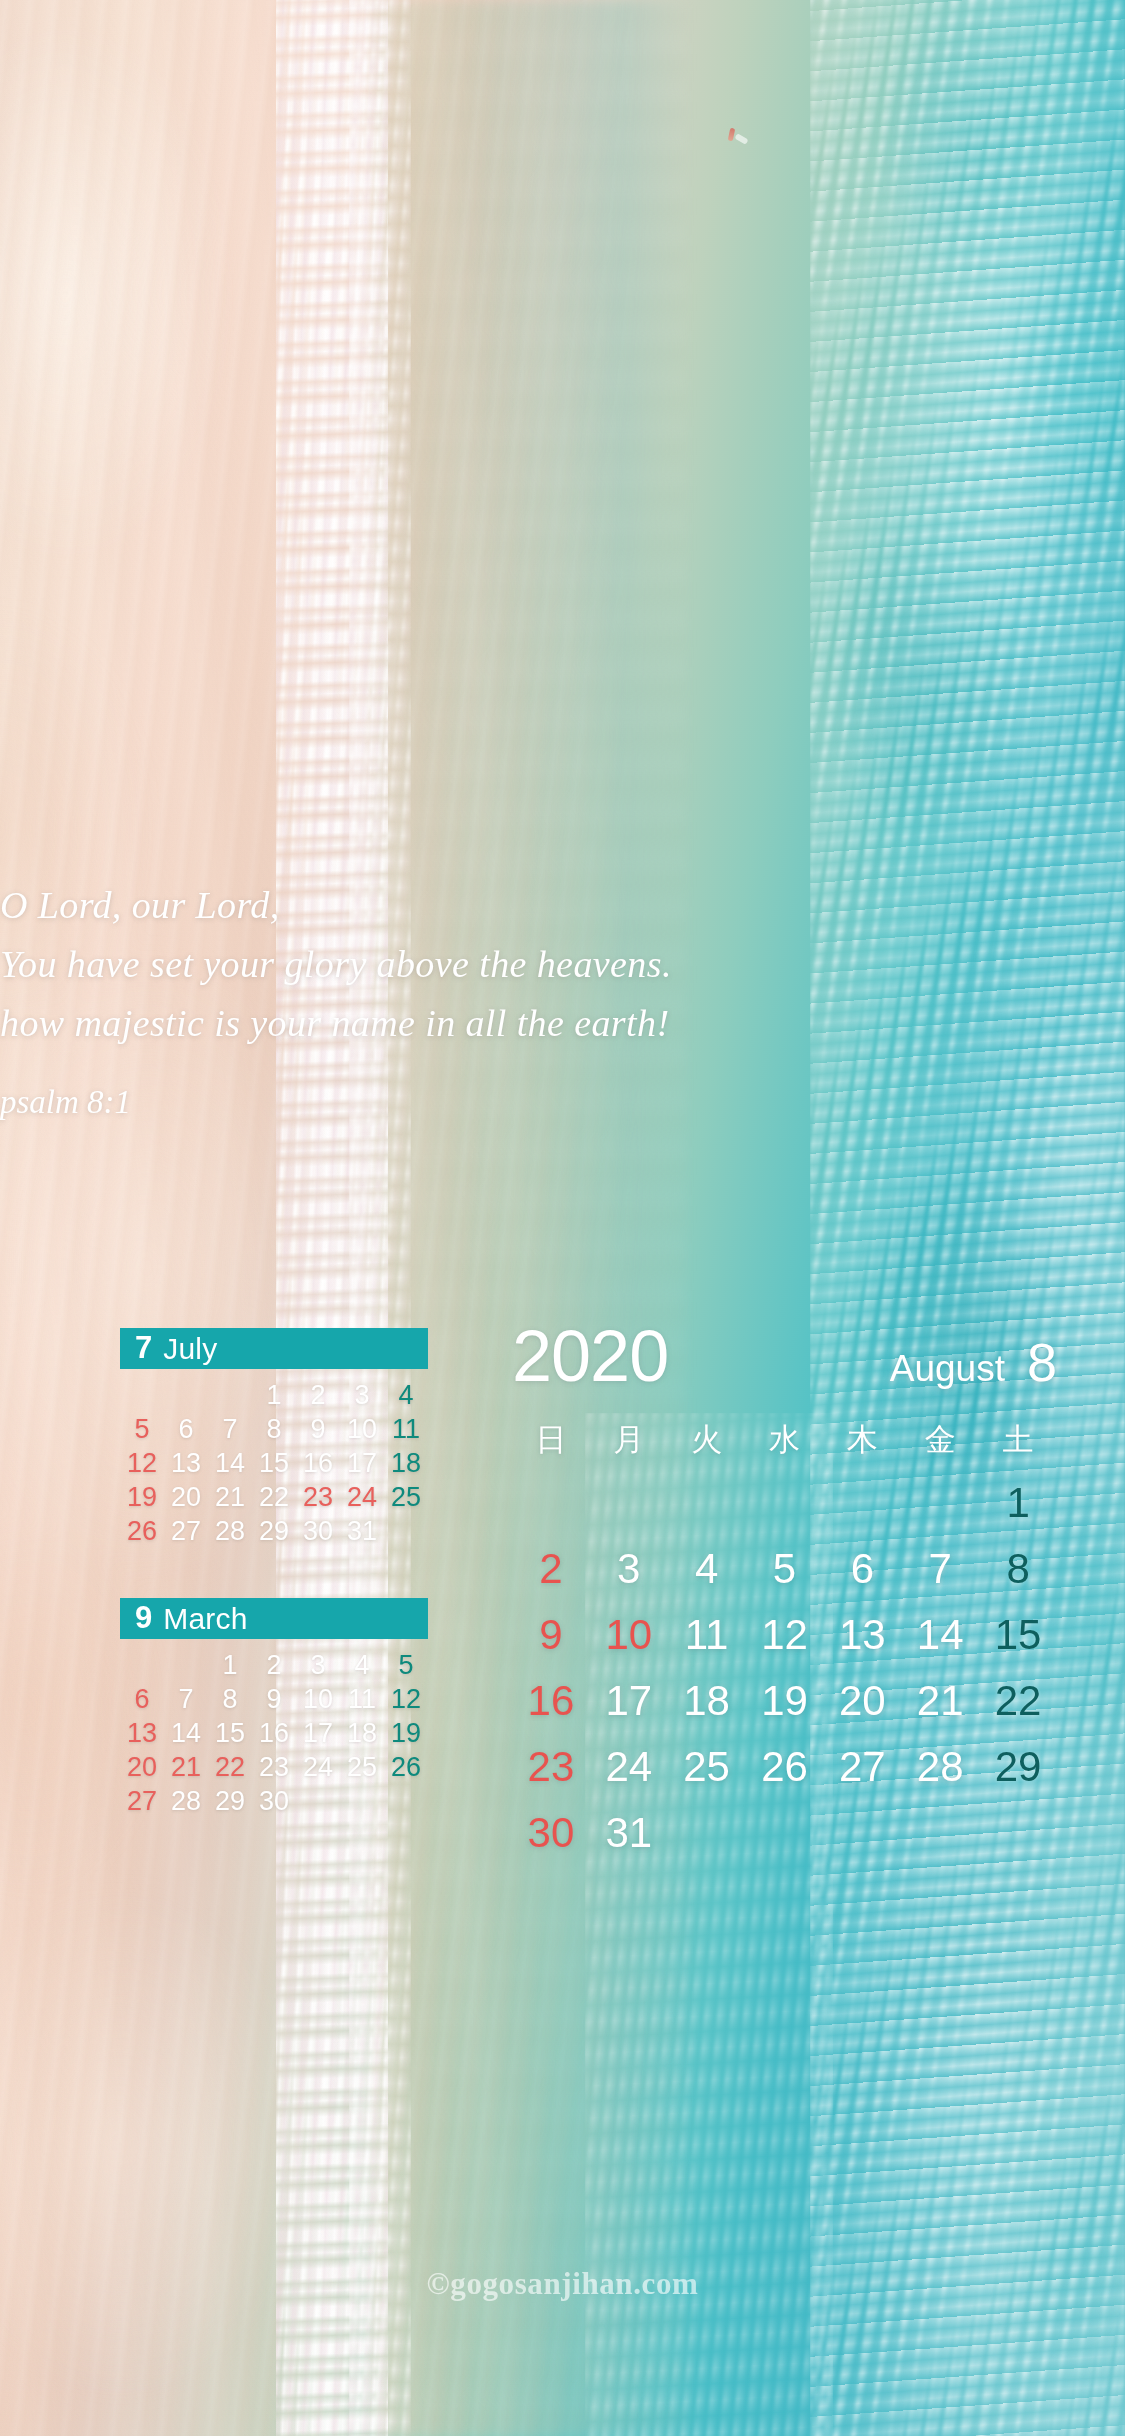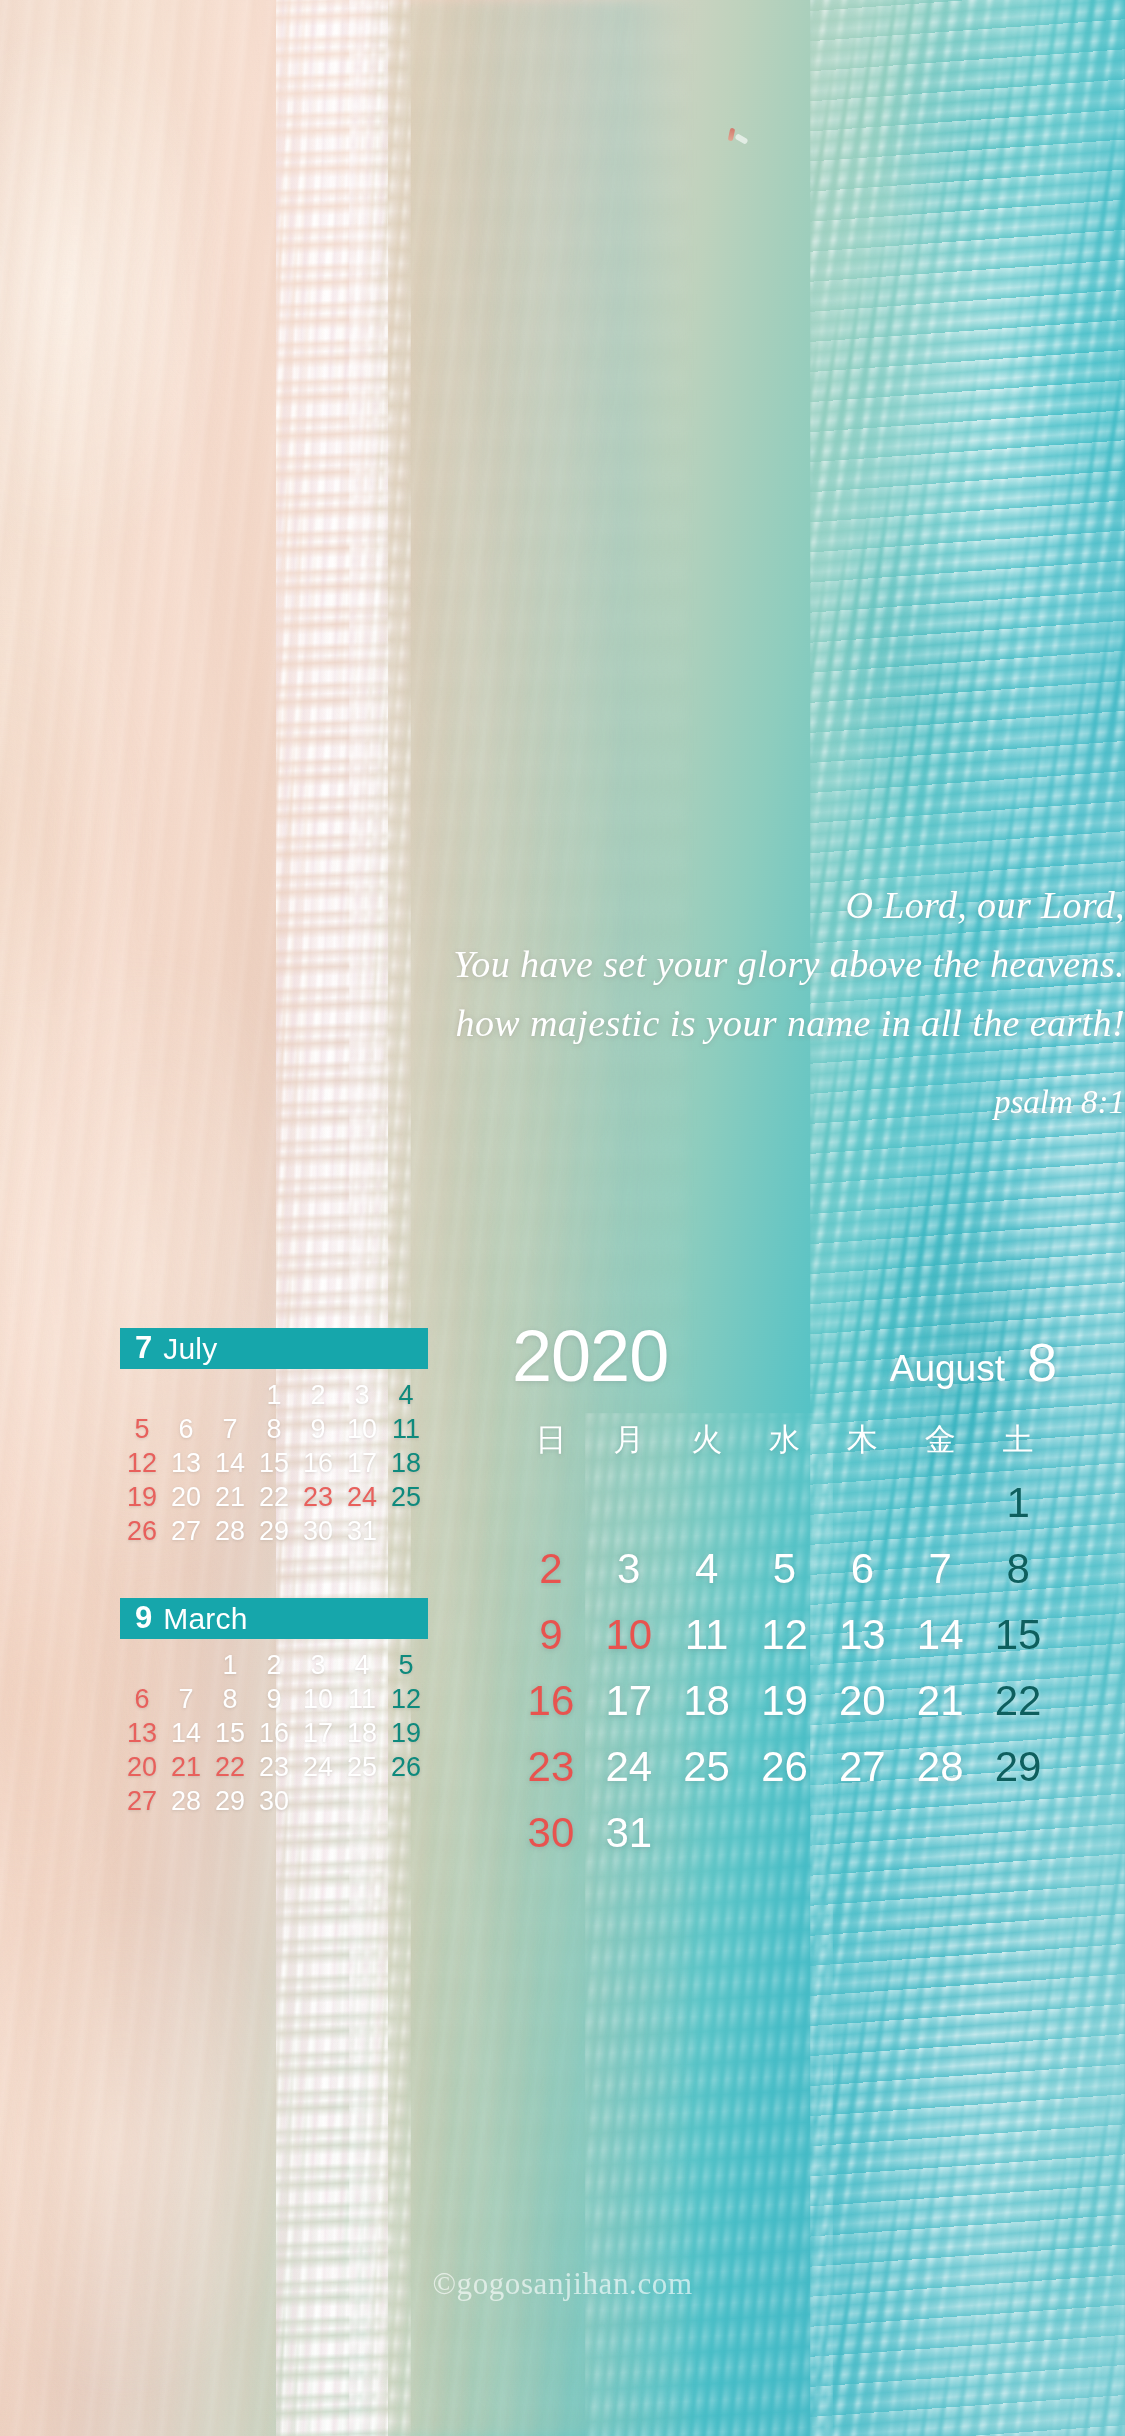--- a/index.html
+++ b/index.html
@@ -192,21 +192,21 @@
     position:absolute; inset:0;
     background-image:
       repeating-linear-gradient(0deg, rgba(255,255,255,.022) 0px, rgba(0,0,0,.022) 1px, rgba(255,255,255,0) 2px),
       repeating-linear-gradient(90deg, rgba(255,255,255,.02) 0px, rgba(0,0,0,.02) 1px, rgba(255,255,255,0) 2px);
     opacity:.6; mix-blend-mode:overlay;
   }
 
   
   .verse{
     position:absolute; left:0; right:0; top:876px;
-    text-align:right;
+    text-align:left;
     font-family:"Liberation Serif", serif;
     font-style:italic;
     color:#ffffff;
     text-shadow:0 1px 5px rgba(120,110,105,.30);
   }
   .verse-line{ font-size:38px; line-height:59px; letter-spacing:.4px; }
   .verse-ref{ margin-top:29px; font-size:33px; line-height:40px; }
 
   
   .mini{ position:absolute; width:308px; }
@@ -285,20 +285,21 @@
   .main-grid .d.sat{ color:#0e5f5e; text-shadow:0 1px 4px rgba(255,255,255,.25); }
   .main-grid .d.empty{ visibility:hidden; }
 
   
   .watermark{
     position:absolute; left:0; right:0; top:2266px;
     text-align:center;
     font-family:"Liberation Serif", serif;
     font-size:31px; letter-spacing:.6px;
     color:rgba(255,255,255,.62);
+    font-weight:bold;
   }
 </style>
 </head>
 <body>
 
 <div id="wallpaper">
 
   <div class="photo">
     <div class="layer-base"></div>
     <div class="layer-lagoon"></div>

